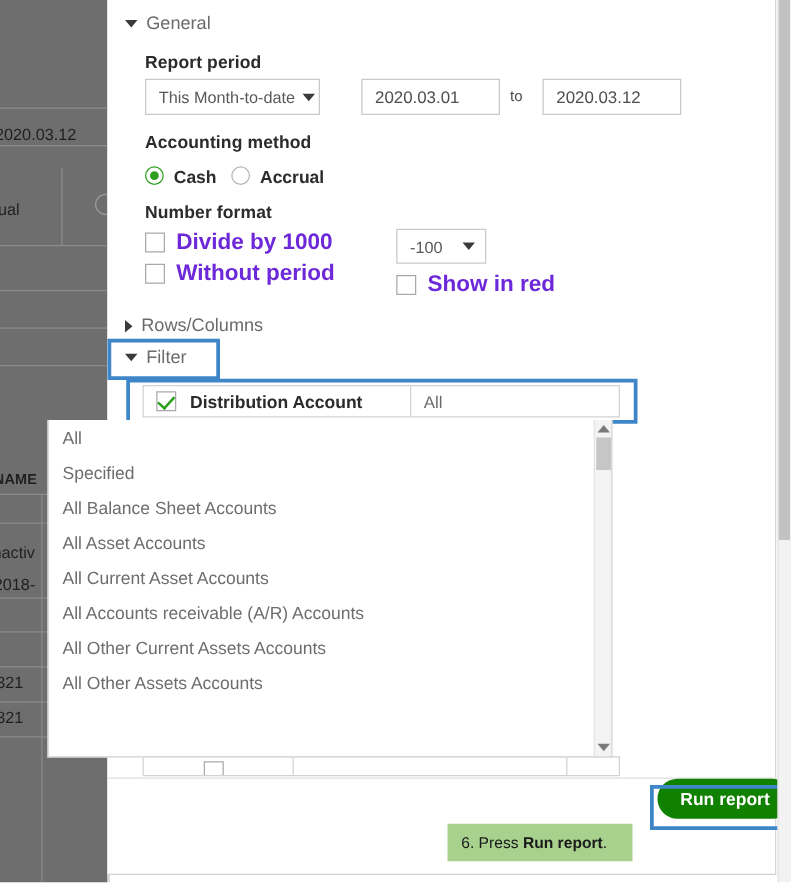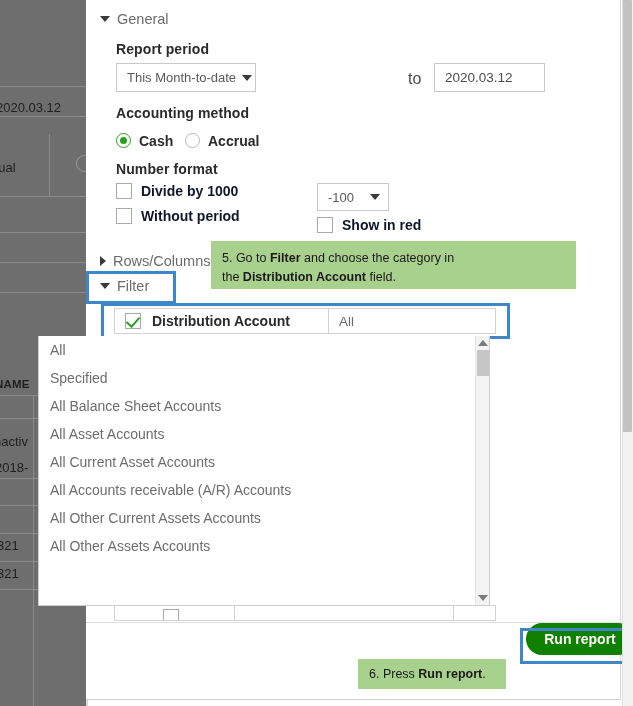--- a/index.html
+++ b/index.html
@@ -107,21 +107,21 @@
   }
 
   .text-box {
     position: absolute;
     background: #fff; border: 1px solid #c9c9c9;
     display: flex; align-items: center; padding-left: 10px;
     color: #4e4e4e; font-size: 13.5px;
   }
 
   .inline-text {
-    position: absolute; color: #4a4a4a; font-size: 16px;
+    position: absolute; color: #4a4a4a; font-size: 12px;
   }
 
   .radio-wrap { position: absolute; display: flex; gap: 8px; }
   .radio {
     width: 15px; height: 15px; border-radius: 50%;
     border: 1.5px solid #b6b6b6; background: #fff;
     position: relative; flex: none;
   }
   .radio.on { border-color: #2ca01c; }
   .radio.on::after {
@@ -134,21 +134,21 @@
   .chk {
     width: 16px; height: 16px; background: #fff;
     border: 1.3px solid #a9a9a9; flex: none; position: relative;
   }
   .chk.on::after {
     content: ""; position: absolute; left: 3px; top: 0px;
     width: 6px; height: 11px;
     border: solid #2ca01c; border-width: 0 2.4px 2.4px 0;
     transform: rotate(42deg);
   }
-  .chk-label { color: #0f172a; font-size: 14px; font-weight: bold; }
+  .chk-label { color: #6d28d9; font-size: 18px; font-weight: bold; }
 
   
   .hl-box {
     position: absolute;
     border: 3px solid #3f86c8;
     background: transparent;
     pointer-events: none;
   }
 
   
@@ -295,20 +295,21 @@
       <span>General</span>
     </div>
 
     <div class="field-label" style="left:30px; top:41px">Report period</div>
 
     <div class="select-box" style="left:30px; top:63px; width:140px; height:29px">
       <span class="sel-val">This Month-to-date</span>
       <span class="sel-caret"></span>
     </div>
 
+    <div class="text-box" style="left:203px; top:63px; width:111px; height:29px">2020.03.01</div>
 
     <div class="inline-text" style="left:322px; top:70px">to</div>
 
     <div class="text-box" style="left:348px; top:63px; width:111px; height:29px">2020.03.12</div>
 
     <div class="field-label" style="left:30px; top:105px">Accounting method</div>
 
     <div class="radio-wrap" style="left:30px; top:133px">
       <span class="radio on"></span>
       <span class="radio-label">Cash</span>
@@ -387,28 +388,20 @@
       <span class="dd-arrow up"></span>
       <span class="dd-thumb"></span>
       <span class="dd-arrow down"></span>
     </div>
   </div>
 
   <div class="hl-box" style="left:86px; top:271px; width:90px; height:33px"></div>
   <div class="hl-box" style="left:101px; top:303px; width:409px; height:36px"></div>
   <div class="hl-box" style="left:520px; top:628px; width:108px; height:36px"></div>
 
-  <div class="callout" style="left:211px; top:241px; width:365px; height:48px">
-    <div>
-      <span>5. Go to </span><b>Filter</b><span> and choose the category in</span>
-    </div>
-    <div>
-      <span>the </span><b>Distribution Account</b><span> field.</span>
-    </div>
-  </div>
 
   <div class="callout" style="left:358px; top:659px; width:148px; height:30px; display:flex; align-items:center;">
     <div>
       <span>6. Press </span><b>Run report</b><span>.</span>
     </div>
   </div>
 
   <div class="page-scroll-track">
     <div class="page-scroll-thumb"></div>
   </div>

